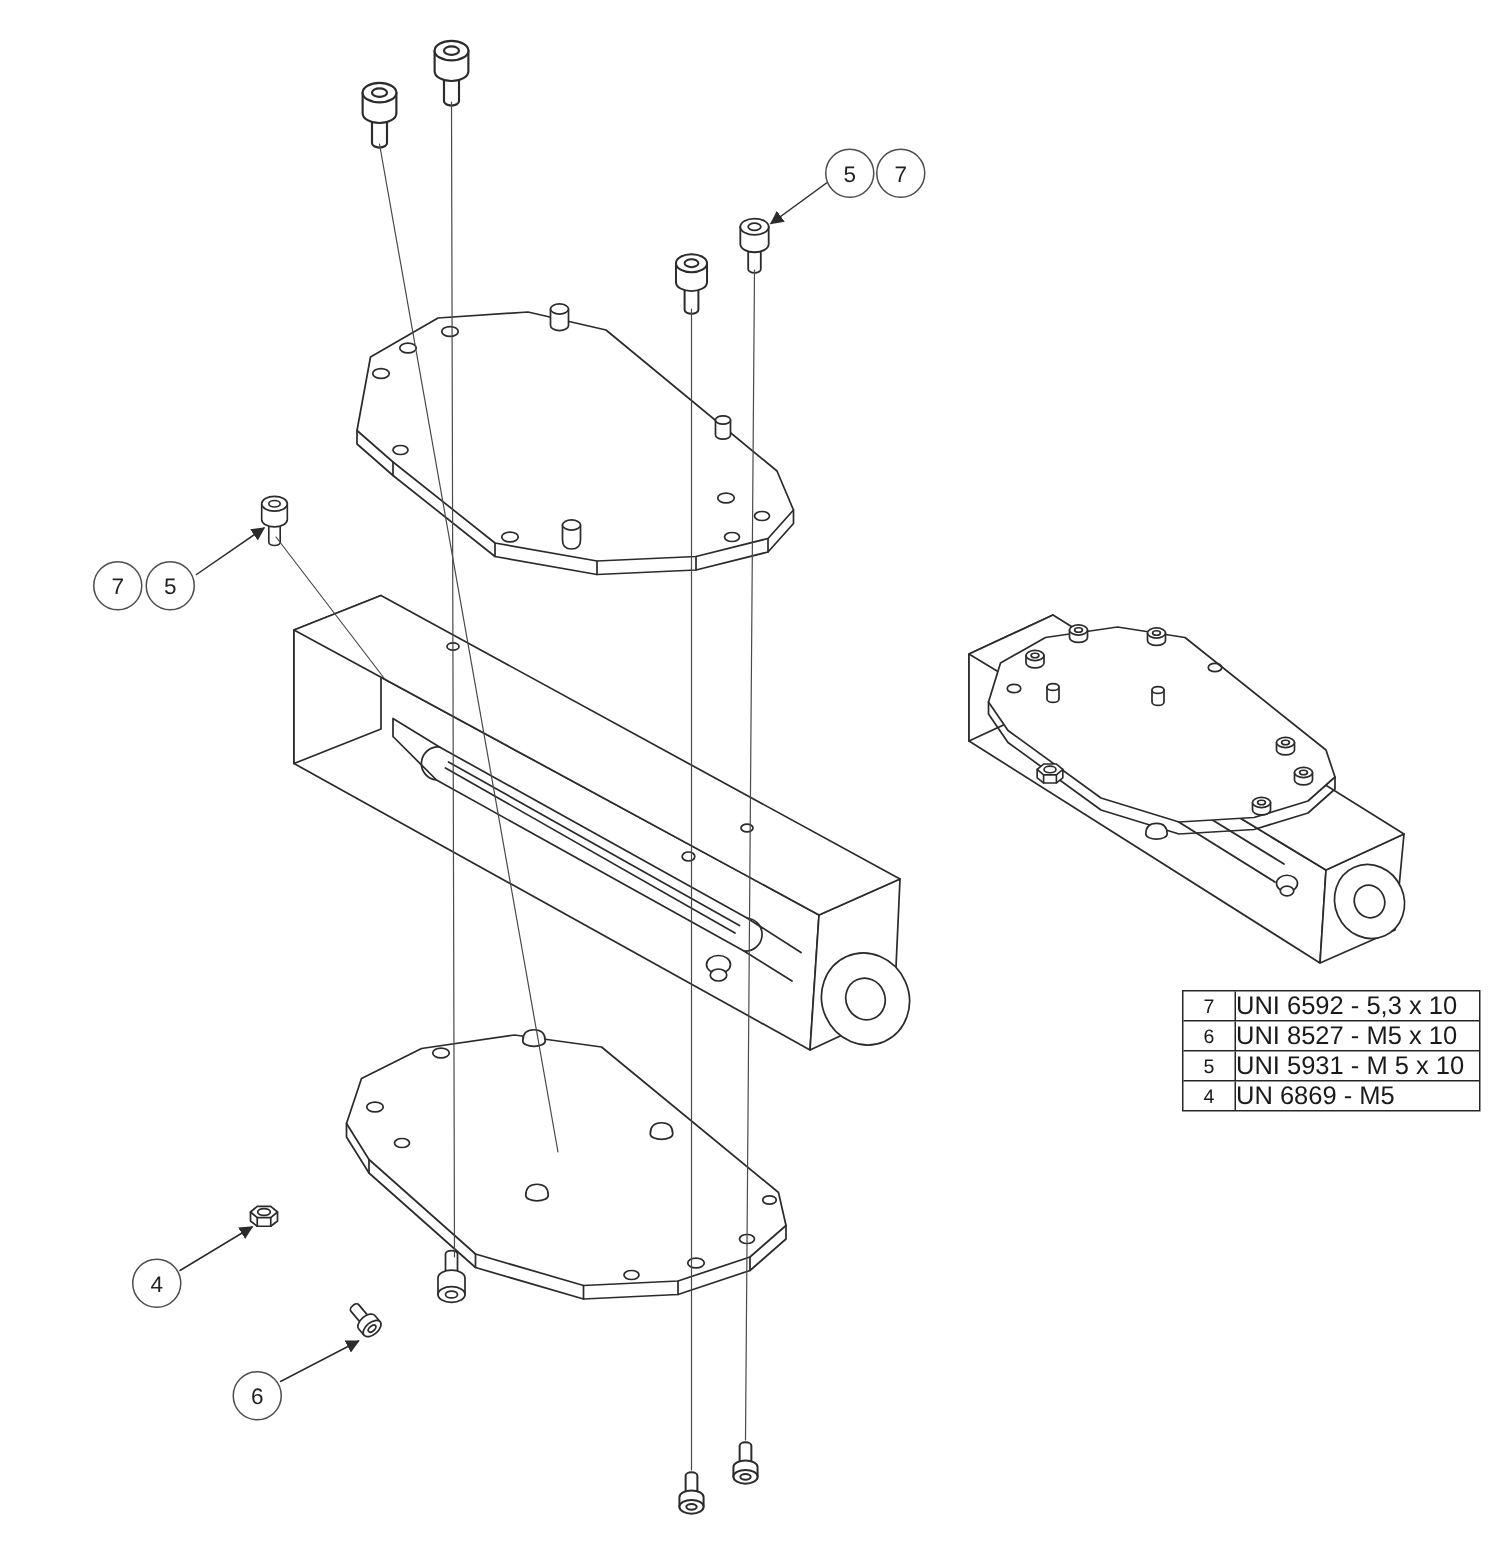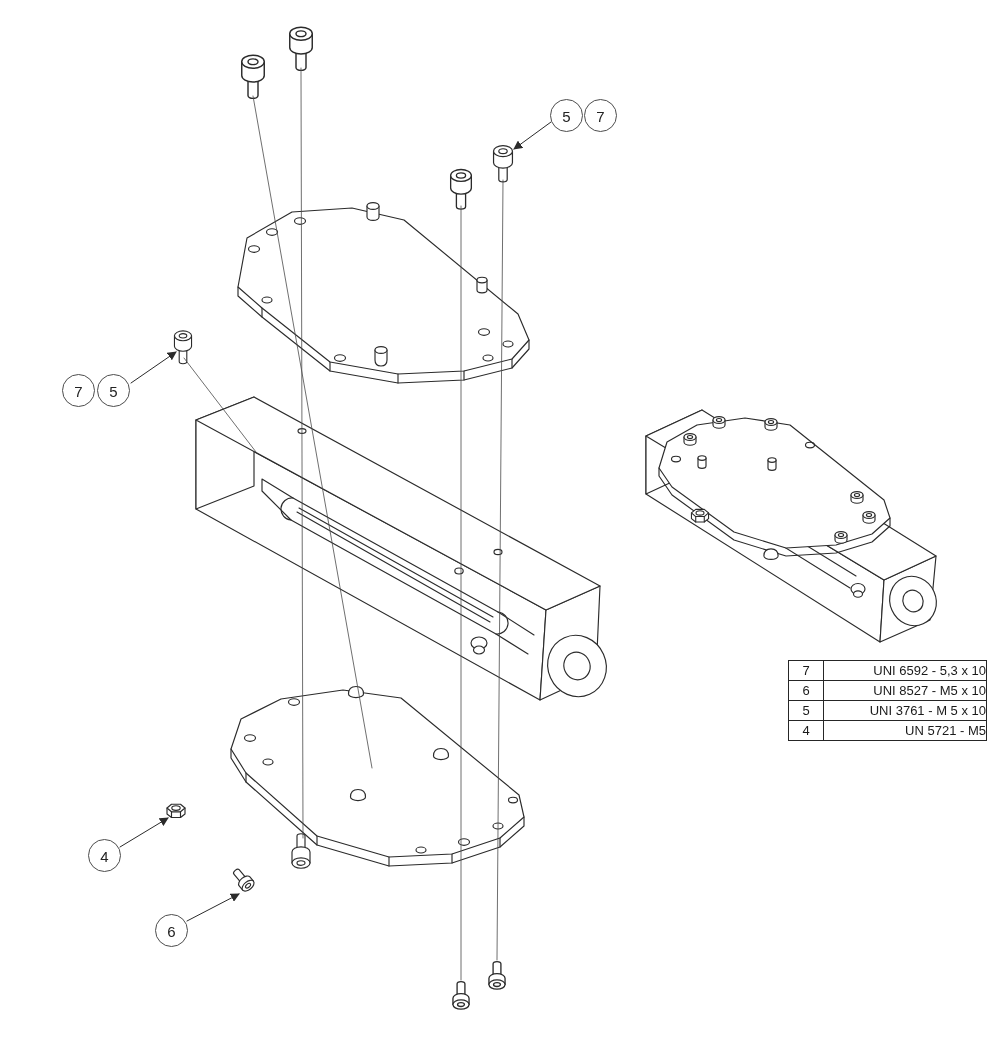--- a/index.html
+++ b/index.html
@@ -17,21 +17,21 @@
   .parts-table{
     position:absolute;left:788px;top:660px;border:1.2px solid #262626;background:#fff;
   }
   .pt-row{display:flex;}
   .pt-row + .pt-row{border-top:1.2px solid #262626;}
   .pt-num{
     width:34px;border-right:1.2px solid #262626;text-align:center;
     font-size:13px;line-height:19px;height:19px;
   }
   .pt-spec{
-    width:162px;text-align:right;font-size:13px;line-height:19px;height:19px;white-space:nowrap;
+    width:162px;text-align:left;font-size:17px;line-height:19px;height:19px;white-space:nowrap;
   }
 </style>
 </head>
 <body>
 
 <div class="stage">
 
 <svg class="drawing" width="1000" height="1040" viewBox="0 0 1000 1040">
   <defs>
     <marker id="arrow" viewBox="0 0 10 10" refX="9" refY="5" markerWidth="9" markerHeight="9" orient="auto">
@@ -203,21 +203,21 @@
   <div class="pt-row">
     <div class="pt-num">7</div>
     <div class="pt-spec">UNI 6592 - 5,3 x 10</div>
   </div>
   <div class="pt-row">
     <div class="pt-num">6</div>
     <div class="pt-spec">UNI 8527 - M5 x 10</div>
   </div>
   <div class="pt-row">
     <div class="pt-num">5</div>
-    <div class="pt-spec">UNI 3761 - M 5 x  10</div>
+    <div class="pt-spec">UNI 5931 - M 5 x  10</div>
   </div>
   <div class="pt-row">
     <div class="pt-num">4</div>
-    <div class="pt-spec">UN 5721 - M5</div>
+    <div class="pt-spec">UN 6869 - M5</div>
   </div>
 </div>
 
 </div>
 
 </body></html>

